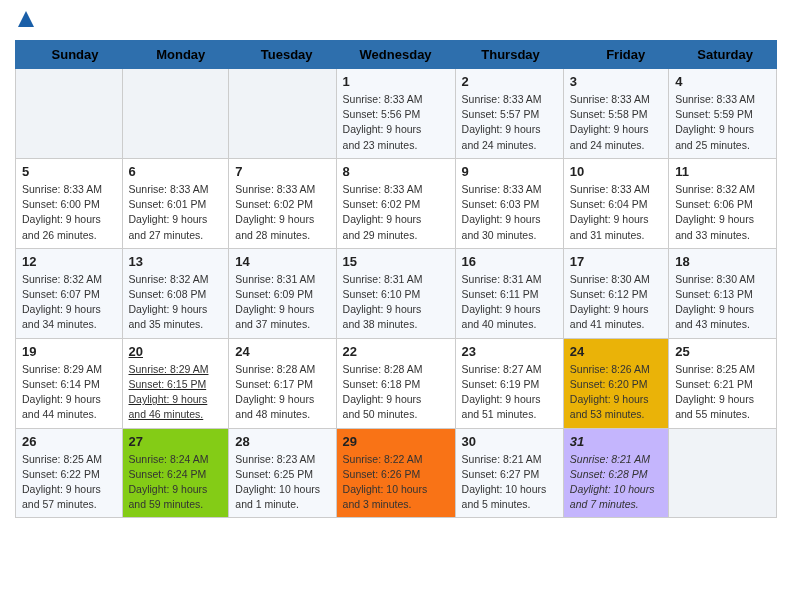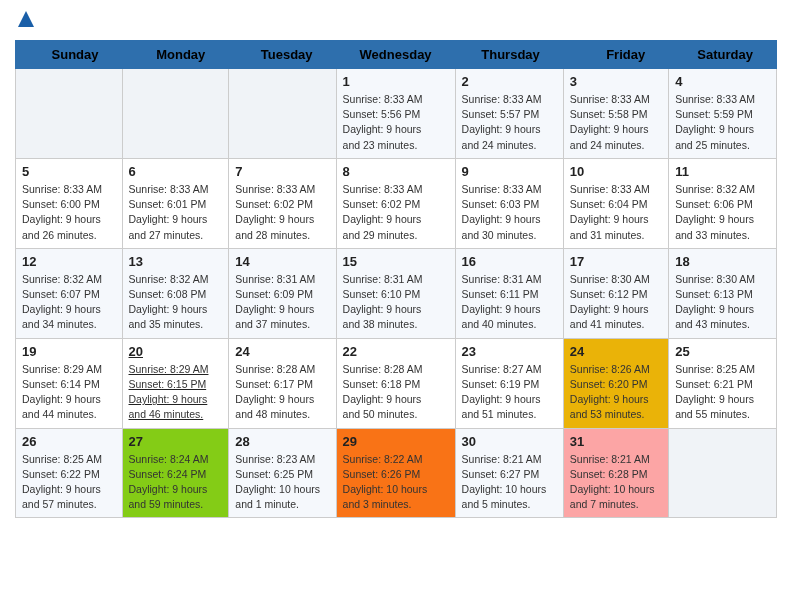--- a/index.html
+++ b/index.html
@@ -339,21 +339,21 @@
 Daylight: 10 hours
 and 3 minutes.</div>
           </td>
           <td style="background: rgb(245, 248, 252);">
             <div class="day-num">30</div>
             <div class="day-info" style="white-space: pre-line;">Sunrise: 8:21 AM
 Sunset: 6:27 PM
 Daylight: 10 hours
 and 5 minutes.</div>
           </td>
-          <td style="background: #fca5a5;">
+          <td style="background: #c4b5fd; font-style: italic;">
             <div class="day-num">31</div>
             <div class="day-info" style="white-space: pre-line;">Sunrise: 8:21 AM
 Sunset: 6:28 PM
 Daylight: 10 hours
 and 7 minutes.</div>
           </td>
           <td class="empty-cell" style="background: rgb(240, 243, 247);"></td>
         </tr>
       </tbody>
   </table>

